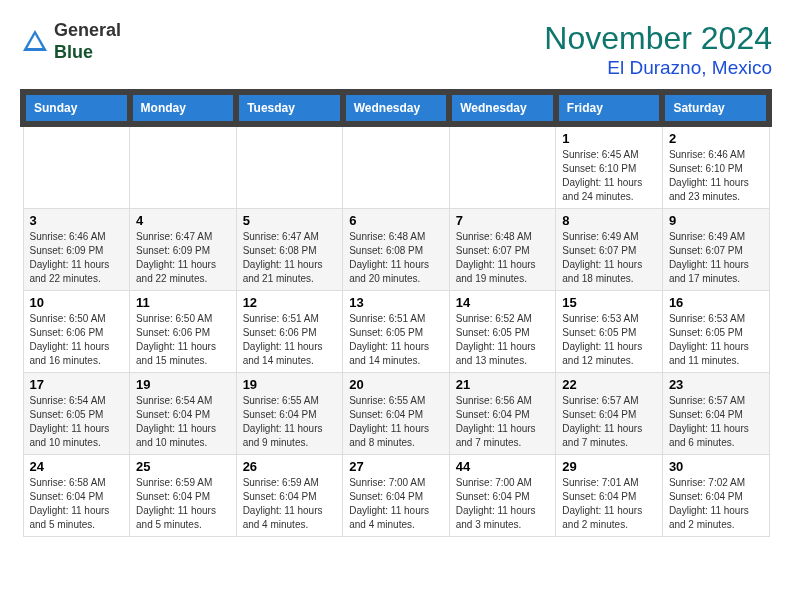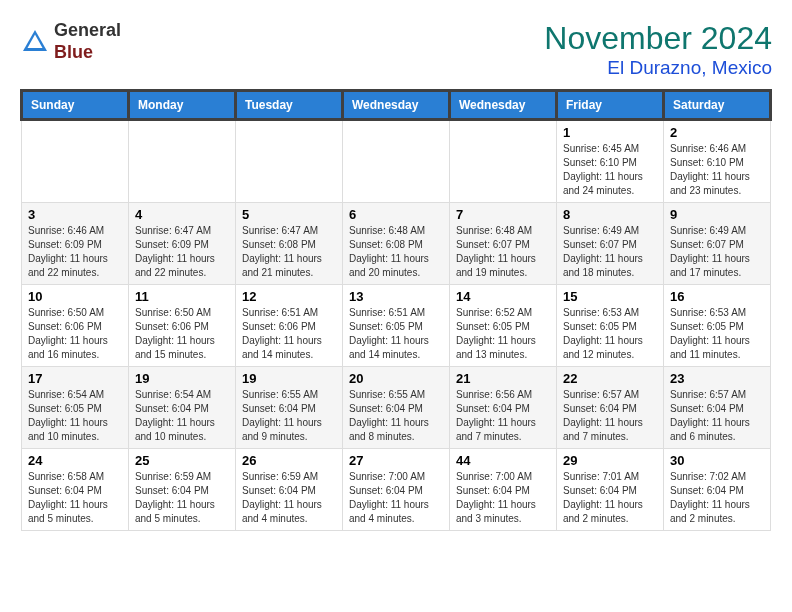--- a/index.html
+++ b/index.html
@@ -20,21 +20,21 @@
       display: flex;
       align-items: center;
       gap: 4px;
     }
     .logo-text {
       font-size: 18px;
       font-weight: bold;
       line-height: 1.2;
     }
     .logo-general { color: #333; }
-    .logo-blue { color: #7f1d1d; }
+    .logo-blue { color: #14532d; }
     .logo-icon {
       width: 30px;
       height: 30px;
     }
     .title-section {
       text-align: right;
     }
     .month-title {
       font-size: 32px;
       font-weight: normal;
@@ -49,21 +49,21 @@
       border-collapse: collapse;
       font-size: 11px;
     }
     .calendar th {
       background: #2a7fd4;
       color: white;
       padding: 6px 8px;
       text-align: left;
       font-weight: bold;
       font-size: 12px;
-      border: 3px solid #404040;
+      border: 6px solid #404040;
     }
     .calendar td {
       border: 1px solid #ddd;
       vertical-align: top;
       padding: 4px 6px;
       width: calc(100%/7);
       min-height: 80px;
       height: 80px;
       background: #fff;
     }

